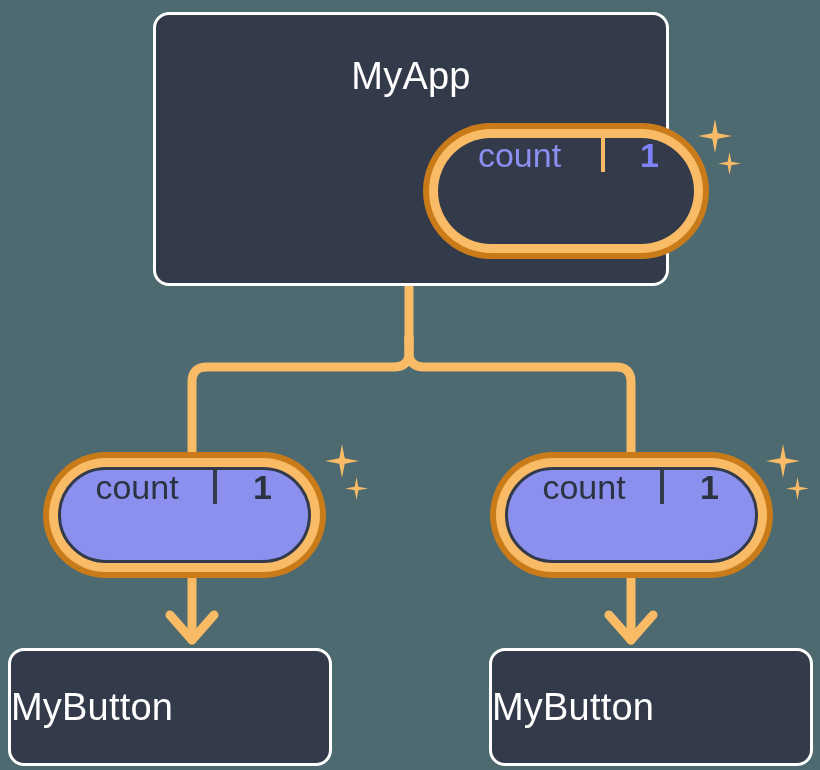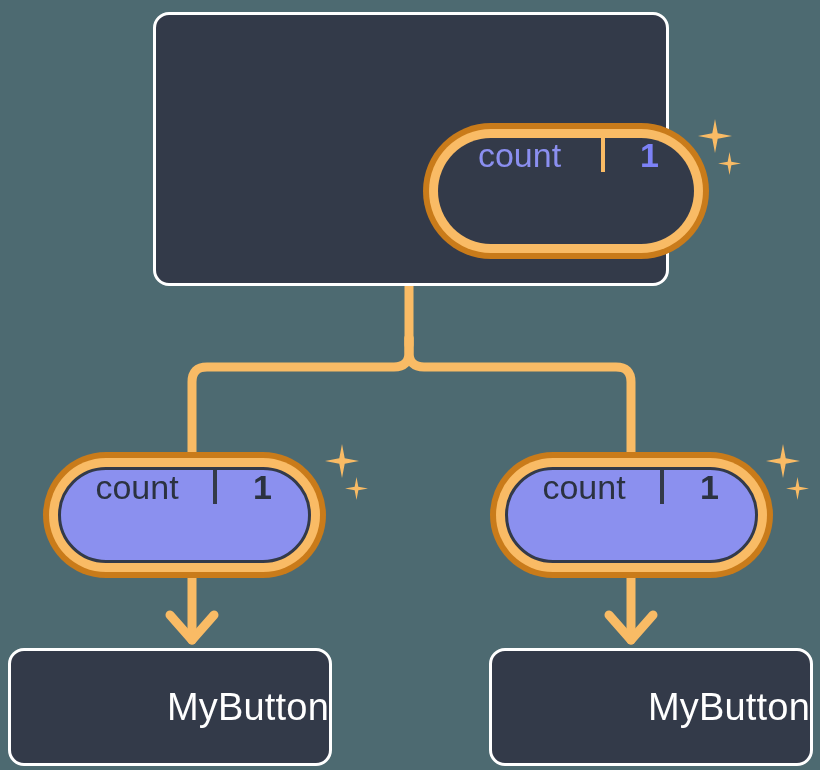--- a/index.html
+++ b/index.html
@@ -53,21 +53,21 @@
     position: absolute;
     left: 0;
     top: 42px;
     width: 100%;
   }
   .mybutton-box {
     width: 324px;
     height: 118px;
     display: flex;
     align-items: center;
-    justify-content: flex-end;
+    justify-content: flex-start;
   }
   #mybutton-box-left  { left: 8px;   top: 648px; }
   #mybutton-box-right { left: 489px; top: 648px; }
   
   .pill-outer {
     position: absolute;
     box-sizing: border-box;
     border-radius: 999px;
     background: #c97b1a;
     padding: 6px;
@@ -168,20 +168,21 @@
       <path d="M 170 615 L 192 640 L 214 615" fill="none" stroke="#f9bb65" stroke-width="9" stroke-linecap="round" stroke-linejoin="round"></path>
     </g>
 
     <g>
       <path d="M 631 578 L 631 640" fill="none" stroke="#f9bb65" stroke-width="9" stroke-linecap="round"></path>
       <path d="M 609 615 L 631 640 L 653 615" fill="none" stroke="#f9bb65" stroke-width="9" stroke-linecap="round" stroke-linejoin="round"></path>
     </g>
   </svg>
 
   <div id="myapp-box" class="comp-box">
+    <div id="myapp-title" class="comp-title">MyApp</div>
 
     <div id="pill-myapp" class="pill-outer">
       <div class="pill-inner-ring">
         <div class="pill-body">
           <div class="pill-key">count</div>
           <div class="pill-val">1</div>
         </div>
       </div>
     </div>
 

